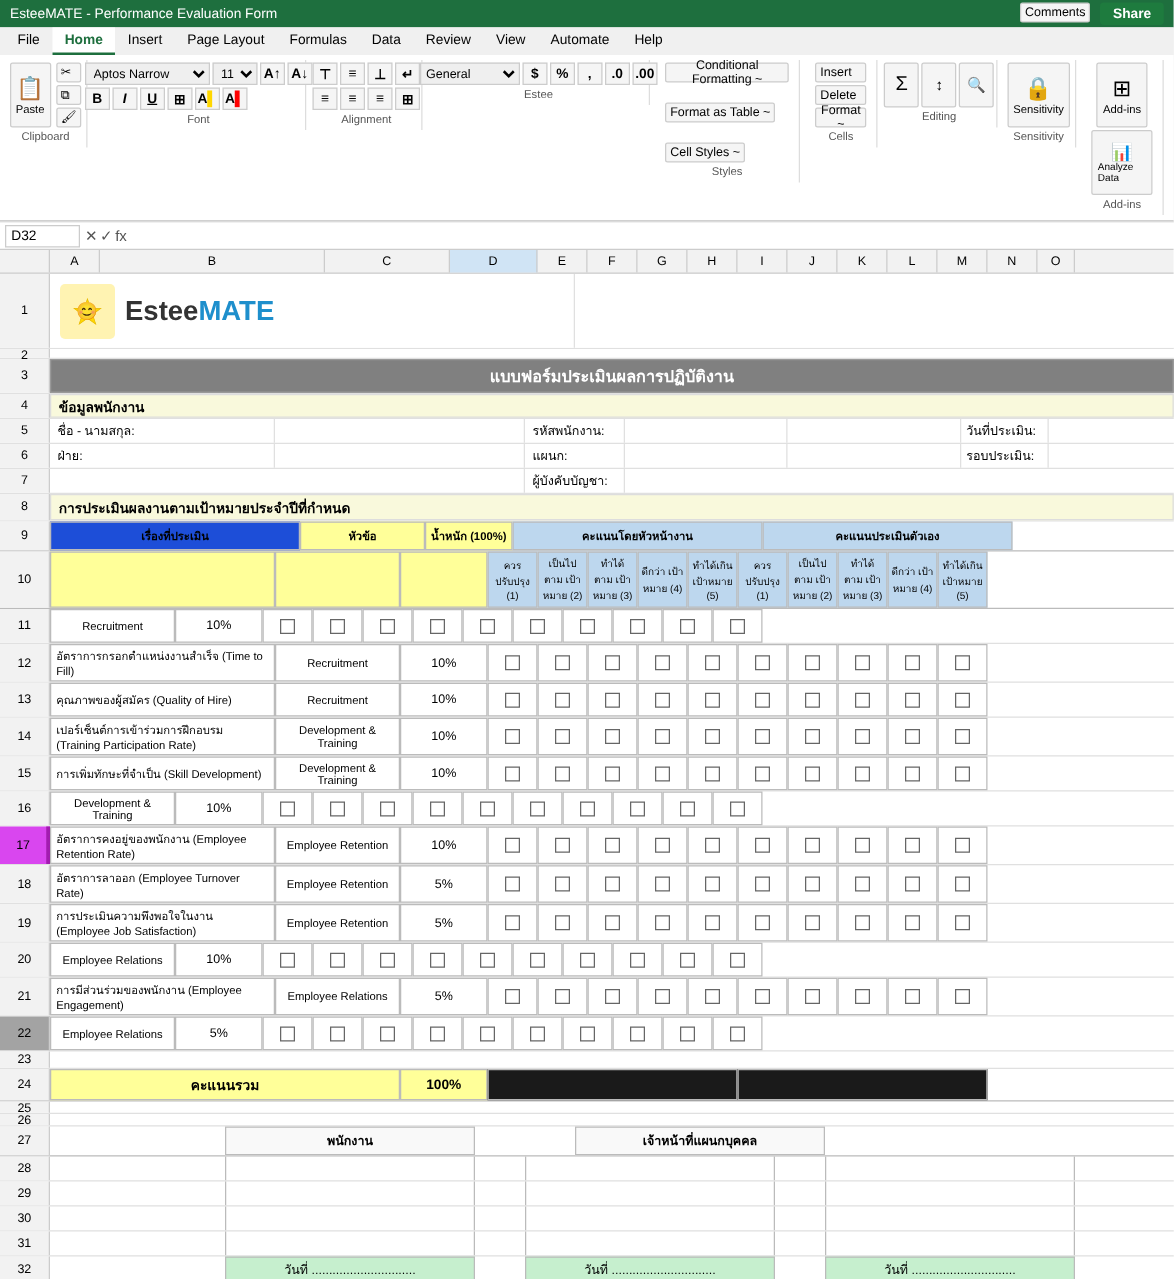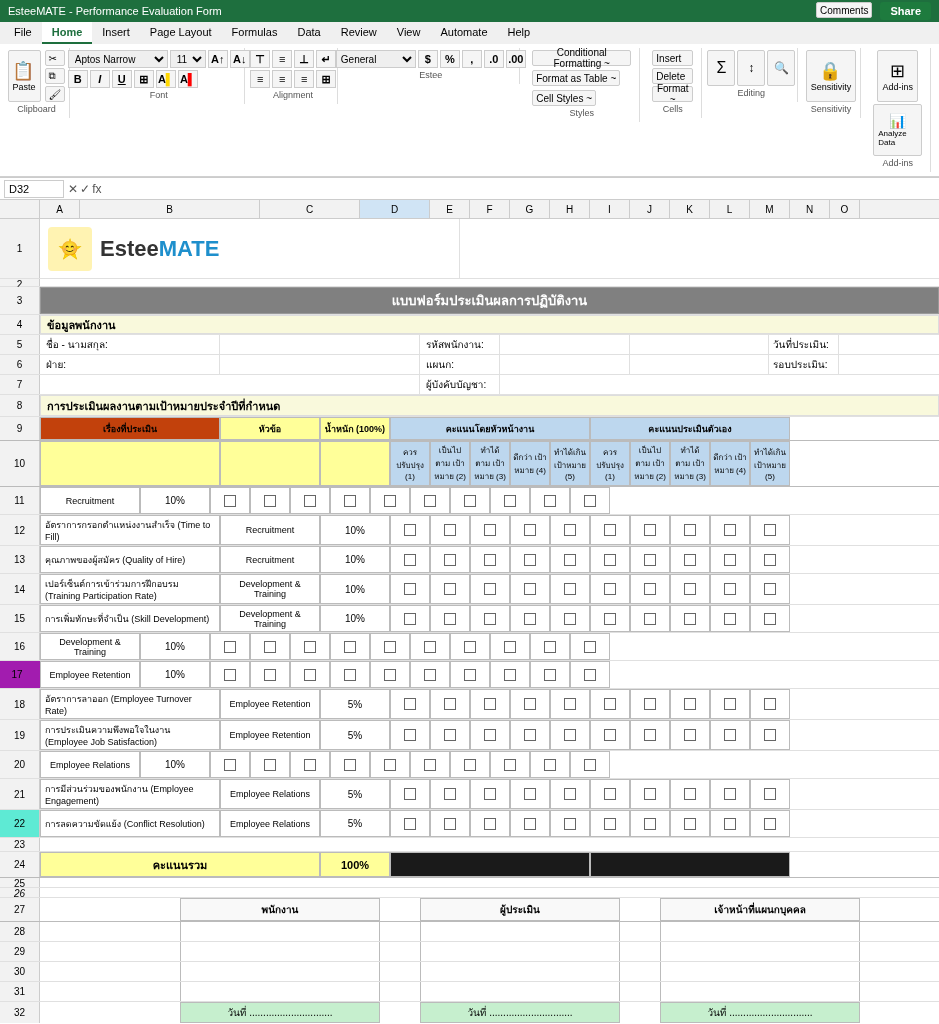--- a/index.html
+++ b/index.html
@@ -130,21 +130,21 @@
           <button class="format-btn">%</button>
           <button class="format-btn">,</button>
           <button class="format-btn">.0</button>
           <button class="format-btn">.00</button>
         </div>
       </div>
       <span class="ribbon-group-label">Estee</span>
     </div>
 
     <div class="ribbon-group">
-      <div style="display:flex;flex-direction:column;gap:4px;align-items:flex-start;">
+      <div style="display:flex;flex-direction:column;gap:16px;align-items:flex-start;">
         <button class="ribbon-btn-sm">Conditional Formatting ~</button>
         <button class="ribbon-btn-sm">Format as Table ~</button>
         <button class="ribbon-btn-sm">Cell Styles ~</button>
       </div>
       <span class="ribbon-group-label">Styles</span>
     </div>
 
     <div class="ribbon-group">
       <div style="display:flex;flex-direction:column;gap:2px;">
         <button class="ribbon-btn-sm">Insert</button>
@@ -277,21 +277,21 @@
 </div>
 
 <div style="display:flex;border-bottom:1px solid #e0e0e0;height:22px;">
   <div style="width:40px;border-right:1px solid #ccc;background:#f2f2f2;text-align:center;font-size:10px;display:flex;align-items:center;justify-content:center;">8</div>
   <div style="flex:1;background:#f9f9dc;font-weight:bold;font-size:11px;padding:2px 6px;display:flex;align-items:center;border:1px solid #ddd;">การประเมินผลงานตามเป้าหมายประจำปีที่กำหนด</div>
 </div>
 
 <div style="display:flex;border-bottom:1px solid #bbb;height:24px;">
   <div style="width:40px;border-right:1px solid #ccc;background:#f2f2f2;text-align:center;font-size:10px;display:flex;align-items:center;justify-content:center;">9</div>
 
-  <div style="width:180px;border:1px solid #bbb;background:#c2410c;font-size:9px;text-align:center;display:flex;align-items:center;justify-content:center;font-weight:bold;">เรื่องที่ประเมิน</div>
+  <div style="width:200px;border:1px solid #bbb;background:#1d4ed8;font-size:9px;text-align:center;display:flex;align-items:center;justify-content:center;font-weight:bold;">เรื่องที่ประเมิน</div>
 
   <div style="width:100px;border:1px solid #bbb;background:#ffff99;font-size:9px;text-align:center;display:flex;align-items:center;justify-content:center;font-weight:bold;">หัวข้อ</div>
 
   <div style="width:70px;border:1px solid #bbb;background:#ffff99;font-size:9px;text-align:center;display:flex;align-items:center;justify-content:center;font-weight:bold;">น้ำหนัก (100%)</div>
 
   <div style="width:200px;border:1px solid #bbb;background:#bdd7ee;font-size:9px;text-align:center;display:flex;align-items:center;justify-content:center;font-weight:bold;">คะแนนโดยหัวหน้างาน</div>
 
   <div style="width:200px;border:1px solid #bbb;background:#bdd7ee;font-size:9px;text-align:center;display:flex;align-items:center;justify-content:center;font-weight:bold;">คะแนนประเมินตัวเอง</div>
 </div>
 
@@ -523,21 +523,22 @@
           <span style="display:inline-block;width:12px;height:12px;border:1px solid #666;"></span>
         </div>
         <div style="width:40px;border:1px solid #bbb;text-align:center;display:flex;align-items:center;justify-content:center;">
           <span style="display:inline-block;width:12px;height:12px;border:1px solid #666;"></span>
         </div>
         <div style="width:40px;border:1px solid #bbb;text-align:center;display:flex;align-items:center;justify-content:center;">
           <span style="display:inline-block;width:12px;height:12px;border:1px solid #666;"></span>
         </div>
   </div>
       <div style="display: flex; border-bottom: 1px solid rgb(224, 224, 224); min-height: 28px;">
-    <div style="width:40px;border-right:6px solid #a21caf;background:#a21caf;text-align:center;font-size:10px;display:flex;align-items:center;justify-content:center;">17</div>
+    <div style="width:40px;border-right:3px solid #a21caf;background:#d946ef;text-align:center;font-size:10px;display:flex;align-items:center;justify-content:center;">17</div>
+    <div style="width:180px;border:1px solid #bbb;font-size:9px;padding:2px 4px;display:flex;align-items:center;">อัตราการคงอยู่ของพนักงาน (Employee Retention Rate)</div>
     <div style="width:100px;border:1px solid #bbb;font-size:9px;padding:2px 4px;text-align:center;display:flex;align-items:center;justify-content:center;">Employee Retention</div>
     <div style="width:70px;border:1px solid #bbb;font-size:10px;text-align:center;display:flex;align-items:center;justify-content:center;">10%</div>
     <div style="width:40px;border:1px solid #bbb;text-align:center;display:flex;align-items:center;justify-content:center;">
           <span style="display:inline-block;width:12px;height:12px;border:1px solid #666;"></span>
         </div>
         <div style="width:40px;border:1px solid #bbb;text-align:center;display:flex;align-items:center;justify-content:center;">
           <span style="display:inline-block;width:12px;height:12px;border:1px solid #666;"></span>
         </div>
         <div style="width:40px;border:1px solid #bbb;text-align:center;display:flex;align-items:center;justify-content:center;">
           <span style="display:inline-block;width:12px;height:12px;border:1px solid #666;"></span>
@@ -701,22 +702,21 @@
           <span style="display:inline-block;width:12px;height:12px;border:1px solid #666;"></span>
         </div>
         <div style="width:40px;border:1px solid #bbb;text-align:center;display:flex;align-items:center;justify-content:center;">
           <span style="display:inline-block;width:12px;height:12px;border:1px solid #666;"></span>
         </div>
         <div style="width:40px;border:1px solid #bbb;text-align:center;display:flex;align-items:center;justify-content:center;">
           <span style="display:inline-block;width:12px;height:12px;border:1px solid #666;"></span>
         </div>
   </div>
       <div style="display: flex; border-bottom: 1px solid rgb(224, 224, 224); min-height: 28px;">
-    <div style="width:40px;border-right:1px solid #ccc;background:#5eead4;text-align:center;font-size:10px;display:flex;align-items:center;justify-content:center;">22</div>
-    <div style="width:180px;border:1px solid #bbb;font-size:9px;padding:2px 4px;display:flex;align-items:center;">การลดความขัดแย้ง (Conflict Resolution)</div>
+    <div style="width:40px;border-right:1px solid #ccc;background:#a3a3a3;text-align:center;font-size:10px;display:flex;align-items:center;justify-content:center;">22</div>
     <div style="width:100px;border:1px solid #bbb;font-size:9px;padding:2px 4px;text-align:center;display:flex;align-items:center;justify-content:center;">Employee Relations</div>
     <div style="width:70px;border:1px solid #bbb;font-size:10px;text-align:center;display:flex;align-items:center;justify-content:center;">5%</div>
     <div style="width:40px;border:1px solid #bbb;text-align:center;display:flex;align-items:center;justify-content:center;">
           <span style="display:inline-block;width:12px;height:12px;border:1px solid #666;"></span>
         </div>
         <div style="width:40px;border:1px solid #bbb;text-align:center;display:flex;align-items:center;justify-content:center;">
           <span style="display:inline-block;width:12px;height:12px;border:1px solid #666;"></span>
         </div>
         <div style="width:40px;border:1px solid #bbb;text-align:center;display:flex;align-items:center;justify-content:center;">
           <span style="display:inline-block;width:12px;height:12px;border:1px solid #666;"></span>
@@ -756,31 +756,30 @@
   <div style="width:70px;border:1px solid #bbb;background:#ffff99;font-weight:bold;font-size:11px;text-align:center;display:flex;align-items:center;justify-content:center;">100%</div>
   <div style="width:200px;border:1px solid #bbb;background:#1a1a1a;"></div>
   <div style="width:200px;border:1px solid #bbb;background:#1a1a1a;"></div>
 </div>
 
 <div style="display:flex;border-bottom:1px solid #e0e0e0;height:10px;">
   <div style="width:40px;border-right:1px solid #ccc;background:#f2f2f2;text-align:center;font-size:10px;">25</div>
   <div style="flex:1;"></div>
 </div>
 
-<div style="display:flex;border-bottom:1px solid #e0e0e0;height:10px;font-style:italic;">
+<div style="display:flex;border-bottom:1px solid #e0e0e0;height:10px;">
   <div style="width:40px;border-right:1px solid #ccc;background:#f2f2f2;text-align:center;font-size:10px;">26</div>
   <div style="flex:1;"></div>
 </div>
 
 <div style="display:flex;border-bottom:1px solid #bbb;height:24px;">
   <div style="width:40px;border-right:1px solid #ccc;background:#f2f2f2;text-align:center;font-size:10px;display:flex;align-items:center;justify-content:center;">27</div>
   <div style="width:140px;"></div>
   <div style="width:200px;border:1px solid #bbb;background:#f9f9f9;text-align:center;font-size:10px;display:flex;align-items:center;justify-content:center;font-weight:bold;">พนักงาน</div>
   <div style="width:40px;"></div>
-  <div style="width:200px;border:1px solid #bbb;background:#f9f9f9;text-align:center;font-size:10px;display:flex;align-items:center;justify-content:center;font-weight:bold;">ผู้ประเมิน</div>
   <div style="width:40px;"></div>
   <div style="width:200px;border:1px solid #bbb;background:#f9f9f9;text-align:center;font-size:10px;display:flex;align-items:center;justify-content:center;font-weight:bold;">เจ้าหน้าที่แผนกบุคคล</div>
 </div>
 
 <div style="display:flex;border-bottom:1px solid #e0e0e0;height:20px;">
   <div style="width:40px;border-right:1px solid #ccc;background:#f2f2f2;text-align:center;font-size:10px;display:flex;align-items:center;justify-content:center;">28</div>
   <div style="width:140px;"></div>
   <div style="width:200px;border-left:1px solid #bbb;border-right:1px solid #bbb;"></div>
   <div style="width:40px;"></div>
   <div style="width:200px;border-left:1px solid #bbb;border-right:1px solid #bbb;"></div>

